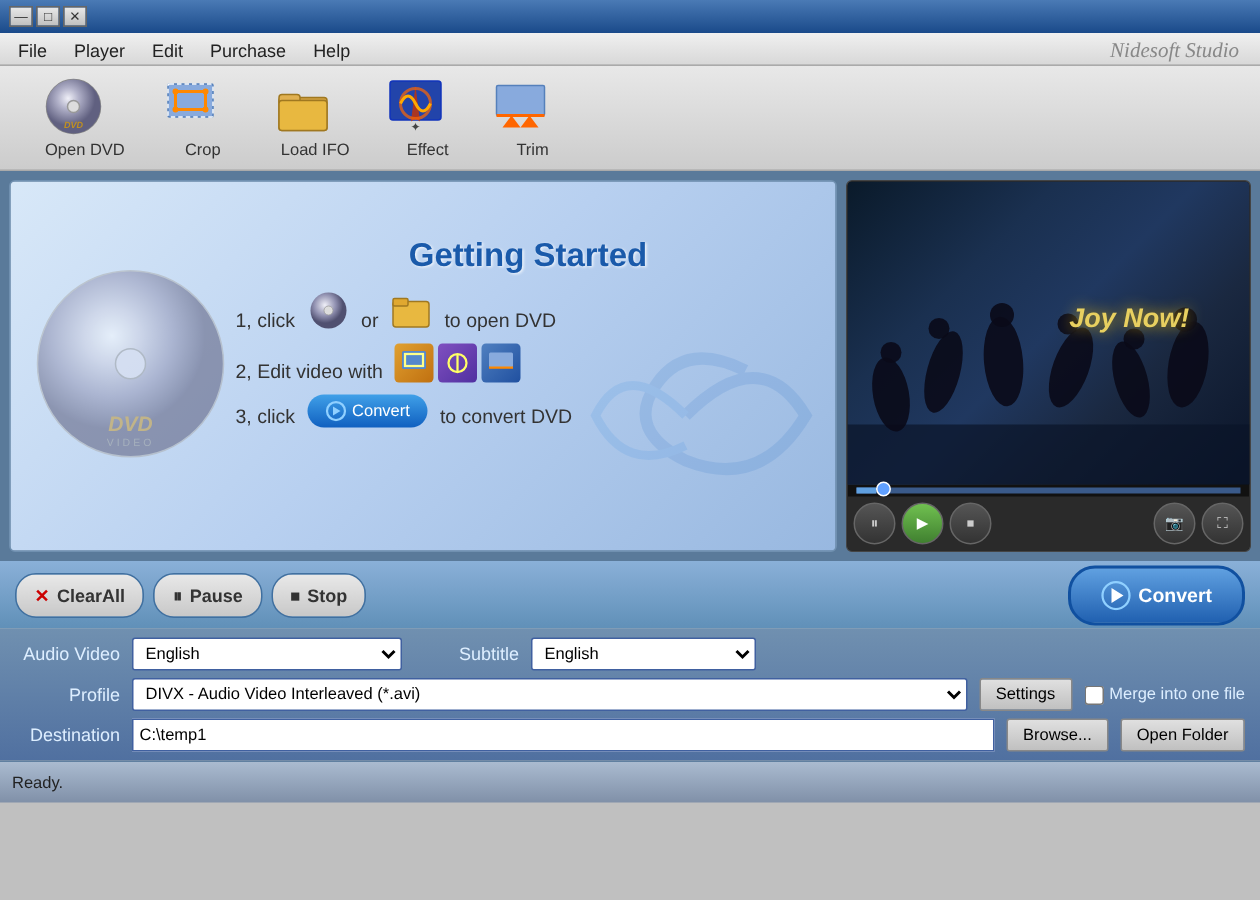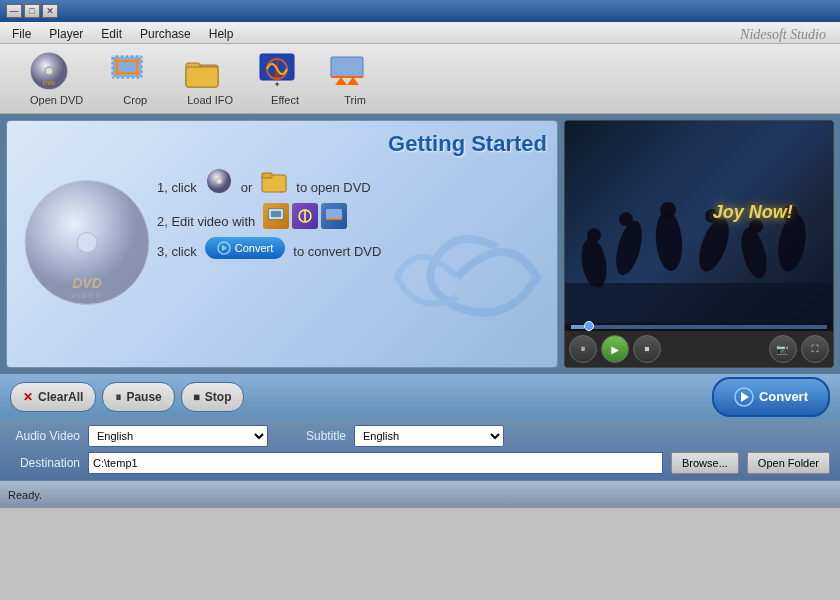--- a/index.html
+++ b/index.html
@@ -117,23 +117,24 @@
       border: 1px solid #7090b0;
       border-radius: 4px;
       padding: 10px;
       position: relative;
       overflow: hidden;
     }
     .gs-title {
       font-size: 22px;
       font-weight: bold;
       color: #1a5aaa;
-      text-align: right;
+      text-align: center;
       margin-bottom: 10px;
       text-shadow: 1px 1px 2px rgba(255,255,255,0.8);
+      margin-top: 26px;
     }
     .gs-step {
       display: flex;
       align-items: flex-end;
       gap: 8px;
       margin: 8px 0;
       font-size: 13px;
       color: #333;
     }
     .convert-btn-inline {
@@ -601,20 +602,31 @@
     <span class="settings-label">Audio Video</span>
     <select class="settings-select" style="width:180px;">
       <option>English</option>
     </select>
     <span class="settings-label">Subtitle</span>
     <select class="settings-select" style="width:150px;">
       <option>English</option>
     </select>
   </div>
   <div class="settings-row">
+    <span class="settings-label">Profile</span>
+    <select class="settings-select" style="flex:1;">
+      <option>DIVX - Audio Video Interleaved (*.avi)</option>
+    </select>
+    <button class="settings-btn">Settings</button>
+    <label class="checkbox-label">
+      <input type="checkbox" style="">
+      <span>Merge into one file</span>
+    </label>
+  </div>
+  <div class="settings-row">
     <span class="settings-label">Destination</span>
     <input type="text" class="settings-input" value="C:\temp1" style="">
     <button class="settings-btn">Browse...</button>
     <button class="settings-btn">Open Folder</button>
   </div>
 </div>
 
 <div class="status-bar">
   <span class="status-text">Ready.</span>
 </div>

